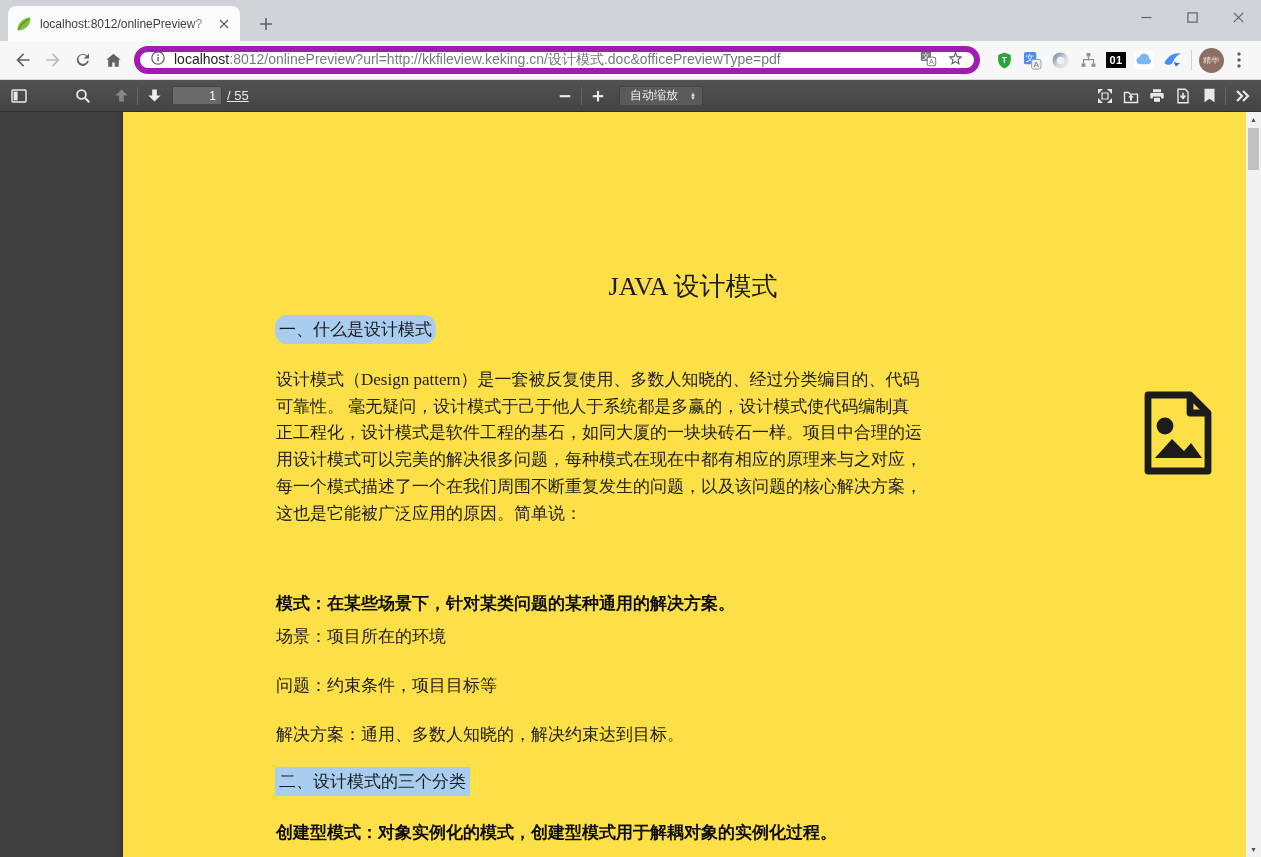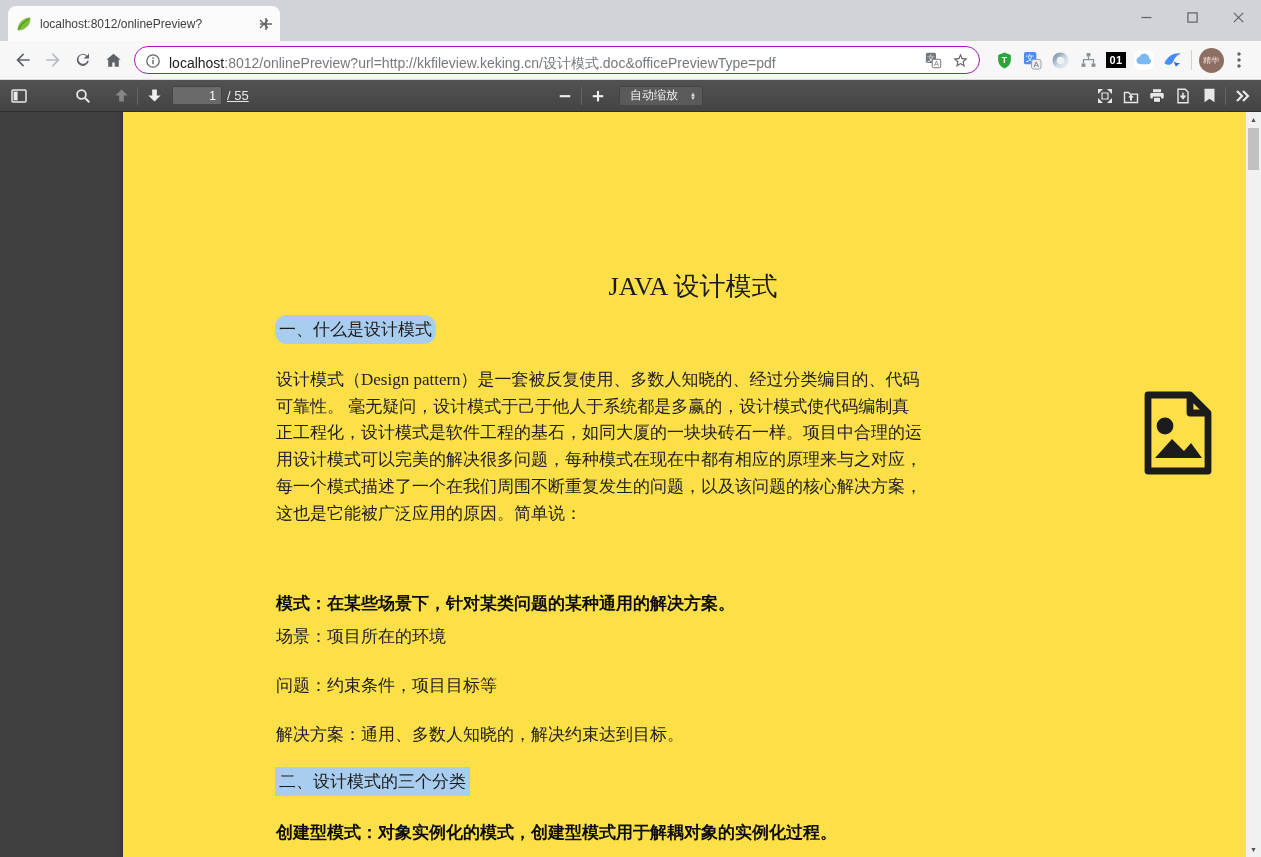--- a/index.html
+++ b/index.html
@@ -1,35 +1,35 @@
 <!DOCTYPE html>
 <html><head>
 <meta charset="utf-8">
 <style>
   * { margin:0; padding:0; box-sizing:border-box; }
   html,body { width:1261px; height:857px; overflow:hidden; font-family:"Liberation Sans", sans-serif; }
   .window { width:1261px; height:857px; position:relative; background:#d0d3d7; }
 
   
   .tabstrip { position:relative; height:41px; background:#d0d3d7; }
-  .tab { position:absolute; left:8px; top:6px; width:272px; height:35px; background:#fbfbfc;
+  .tab { position:absolute; left:8px; top:6px; width:232px; height:35px; background:#fbfbfc;
          border-radius:8px 8px 0 0; display:flex; align-items:center; padding:0 8px; }
   .favicon { width:16px; height:16px; margin-right:8px; flex:none; }
   .tab-title { font-size:12px; color:#3c4043; white-space:nowrap; overflow:hidden; flex:1;
                -webkit-mask-image:linear-gradient(90deg,#000 85%,transparent); }
   .tab-close { width:16px; height:16px; flex:none; display:flex; align-items:center; justify-content:center; }
   .newtab { position:absolute; left:252px; top:10px; width:28px; height:28px; display:flex; align-items:center; justify-content:center; }
   .win-controls { position:absolute; right:0; top:0; height:34px; display:flex; }
   .win-btn { width:46px; height:34px; display:flex; align-items:center; justify-content:center; }
 
   
   .navbar { height:39px; background:#f7f7f7; display:flex; align-items:center; padding:0 8px; border-bottom:1px solid #d8dadd; }
   .nav-btn { width:30px; height:30px; display:flex; align-items:center; justify-content:center; flex:none; }
-  .omnibox { flex:1; height:28px; background:#ffffff; border:1px solid #a21caf; border-radius:14px;
-             margin:0 10px 0 6px; display:flex; align-items:flex-end; padding:0 10px; overflow:hidden; }
+  .omnibox { flex:1; height:28px; background:#ffffff; border:6px solid #a21caf; border-radius:14px;
+             margin:0 10px 0 6px; display:flex; align-items:center; padding:0 10px; overflow:hidden; }
   .omni-url { flex:1; font-size:14px; white-space:nowrap; overflow:hidden; margin-left:8px; }
   .omni-url .host { color:#202124; }
   .omni-url .rest { color:#75797e; }
   .omni-icon { flex:none; margin-left:10px; }
   .ext-row { display:flex; align-items:center; flex:none; }
   .ext-btn { width:28px; height:28px; display:flex; align-items:center; justify-content:center; flex:none; }
   .badge01 { background:#000; color:#fff; font-weight:bold; font-size:11px; padding:2px 3px; letter-spacing:0.5px; }
   .ext-sep { width:1px; height:20px; background:#cfd1d4; margin:0 5px; }
   .avatar { width:25px; height:25px; border-radius:50%; background:#8d6e63; color:#f3e3d8; font-size:8px;
             display:flex; align-items:center; justify-content:center; letter-spacing:0; }

